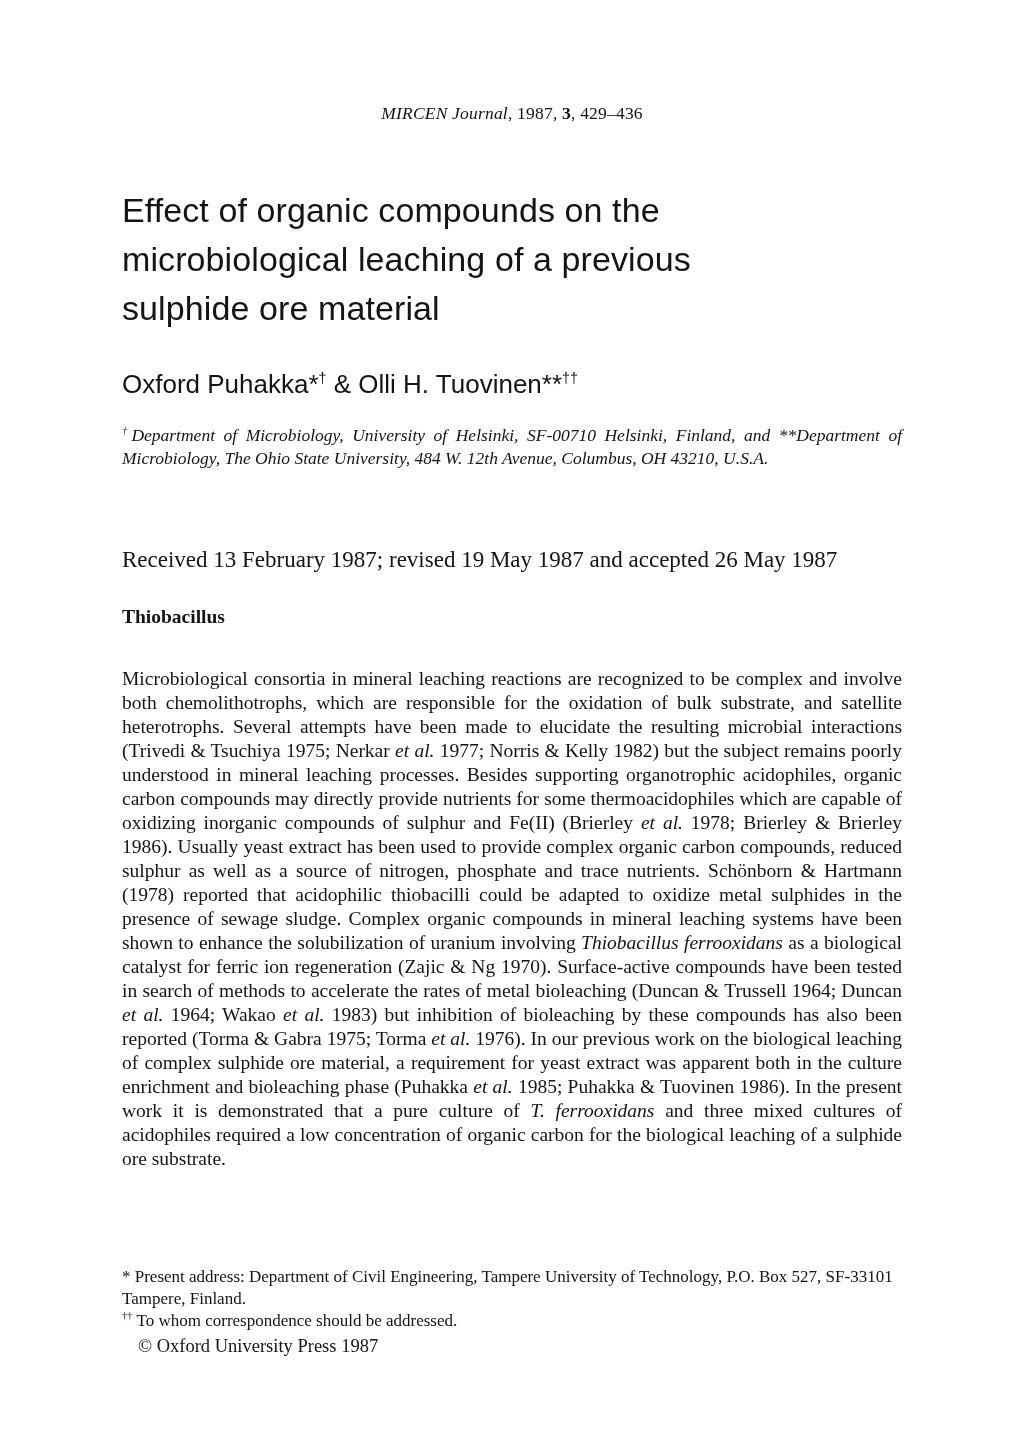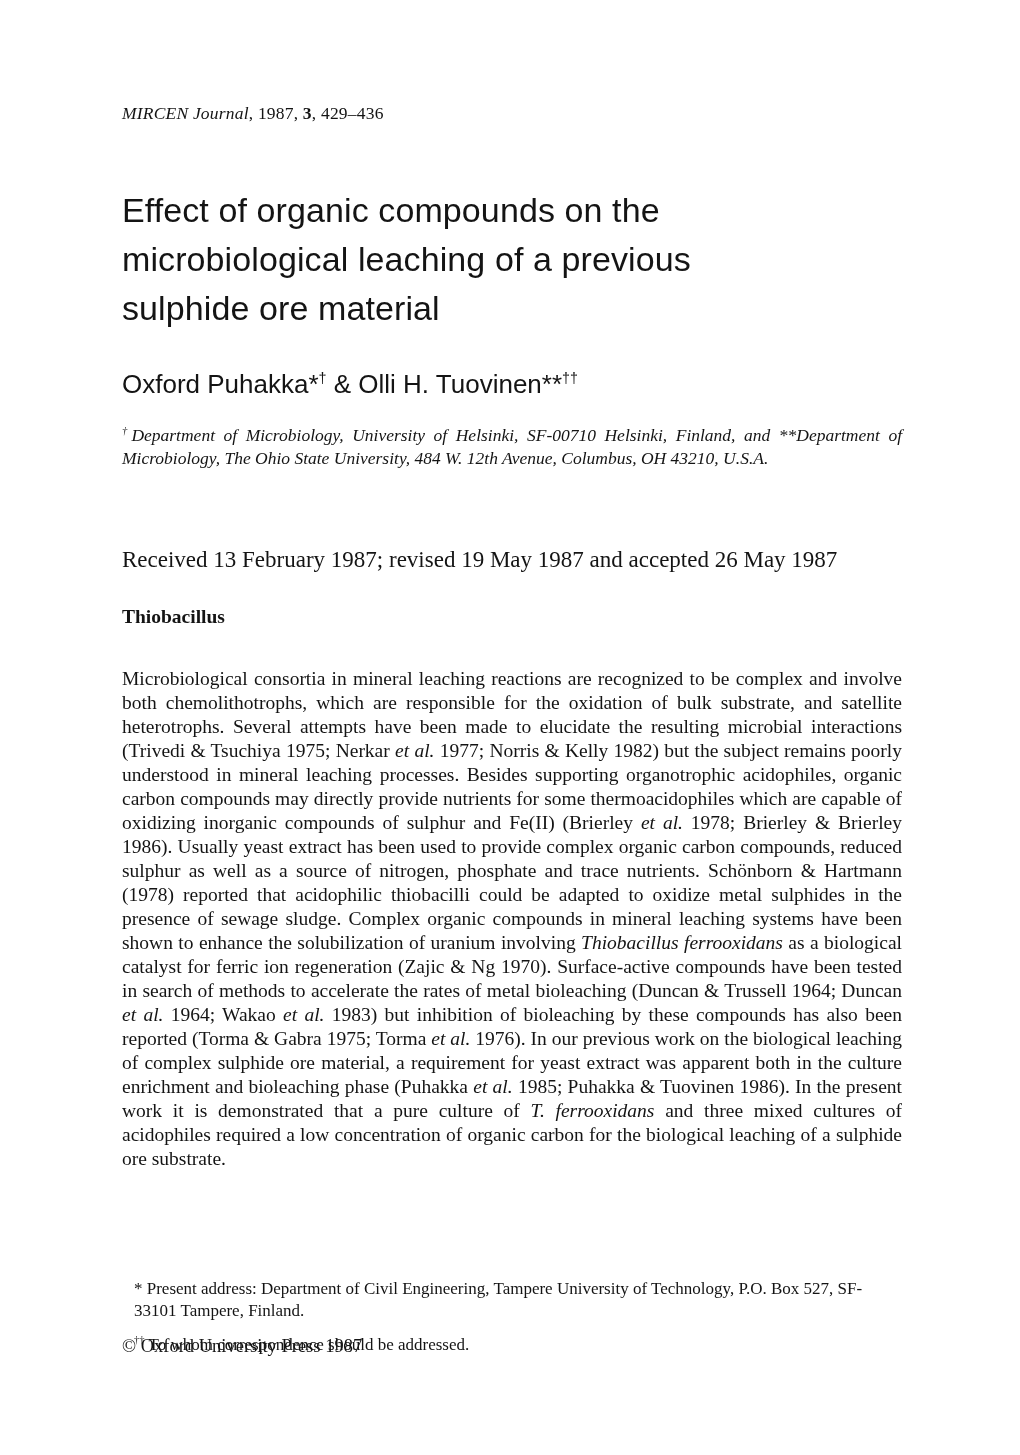--- a/index.html
+++ b/index.html
@@ -27,20 +27,21 @@
   sup {
     font-size: 60%;
     vertical-align: super;
     line-height: 0;
   }
 
   .journal-line {
     top: 103px;
     font-size: 17.5px;
     letter-spacing: 0.2px;
+    text-align: center;
   }
 
   .paper-title {
     top: 186px;
     font-family: "Liberation Sans", sans-serif;
     font-size: 34px;
     line-height: 49px;
     font-weight: 500;
     letter-spacing: 0.1px;
   }
@@ -78,26 +79,27 @@
     font-size: 19.5px;
     line-height: 24px;
     text-align: justify;
   }
 
   .footnotes {
     top: 1266px;
     font-size: 17px;
     line-height: 22px;
   }
-  .footnote { margin: 12px; }
+  .footnote { margin: 0; }
   .footnotes sup { font-size: 62%; }
 
   .copyright-line {
     top: 1336px;
     font-size: 18.5px;
+    margin-left: 16px;
   }
 </style>
 </head>
 <body>
 
 <div class="page">
 
   <div class="block journal-line"><span class="it">MIRCEN Journal</span><span>, 1987, </span><span class="bd">3</span><span>, 429–436</span></div>
 
   <div class="block paper-title">

